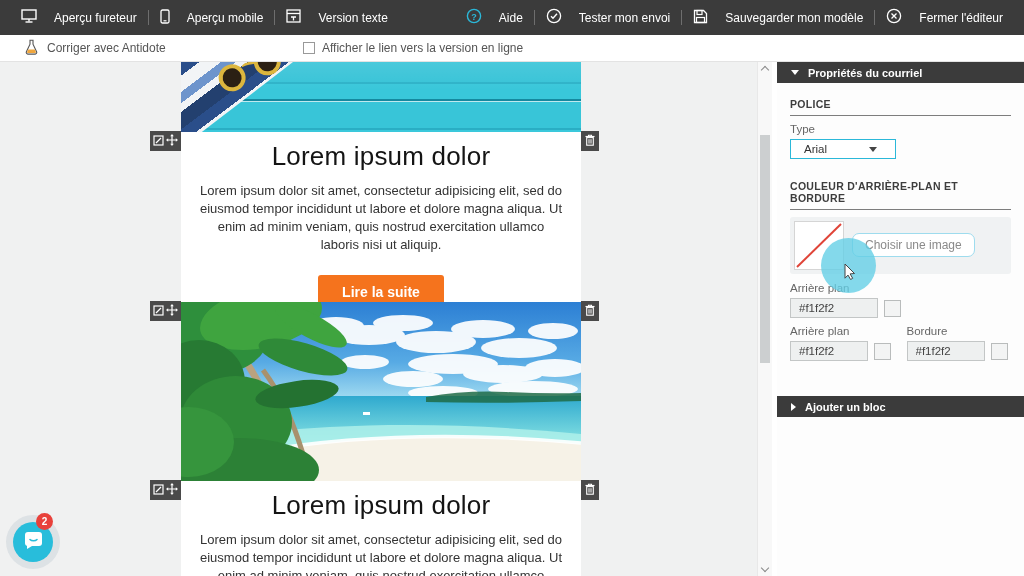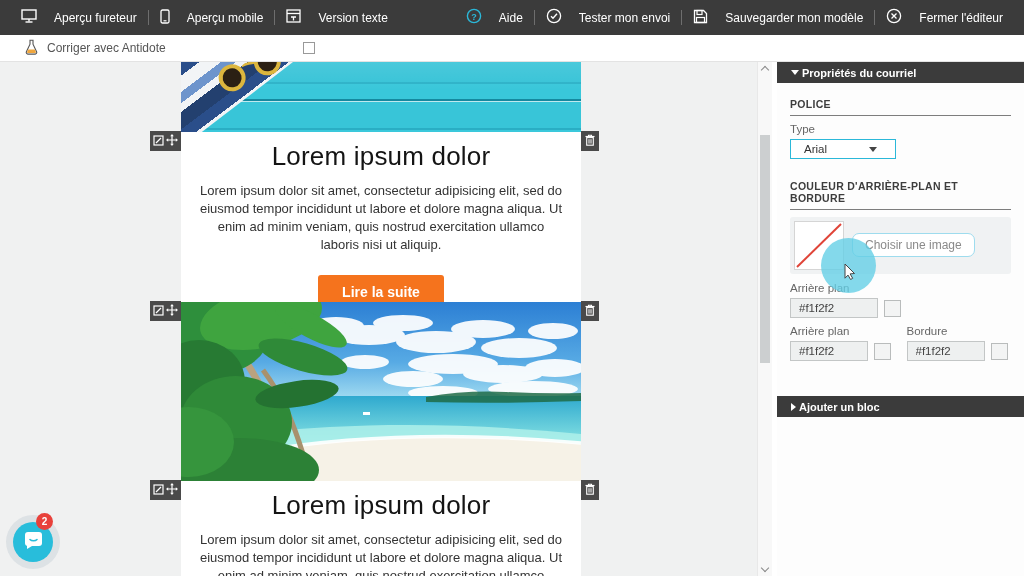--- a/index.html
+++ b/index.html
@@ -98,21 +98,21 @@
   }
   .sb-thumb { position:absolute; left:2px; right:2px; top:73px; height:228px; background:#cccfd0; }
   .sb-arr { position:absolute; left:4px; width:6px; height:6px; border:solid #8a8a8a; border-width:0 1.6px 1.6px 0; }
   .sb-up { top:5px; transform:rotate(-135deg); }
   .sb-down { bottom:5px; transform:rotate(45deg); }
 
   
   .panel { position:absolute; top:62px; right:0; width:247px; bottom:0; background:#fdfdfd; }
   .panel-header, .add-block {
     height:21px; background:#3b3b3b; color:#fff; font-size:11px; font-weight:bold;
-    display:flex; align-items:center; padding-left:14px; gap:3px; cursor:pointer;
+    display:flex; align-items:center; padding-left:14px; gap:9px; cursor:pointer;
   }
   .tri-down { width:0; height:0; border-left:4px solid transparent; border-right:4px solid transparent; border-top:5px solid #fff; }
   .tri-right { width:0; height:0; border-top:4px solid transparent; border-bottom:4px solid transparent; border-left:5px solid #fff; }
   .panel-body { padding:0 13px; position:relative; }
   .sec-head {
     margin-top:15px; font-size:10.5px; font-weight:bold; color:#3d3d3d;
     letter-spacing:.3px; padding-bottom:5px; border-bottom:1px solid #7d7d7d;
   }
   .lbl { margin-top:7px; font-size:11.5px; color:#666; }
   .select {
@@ -242,20 +242,21 @@
     <span>
       <svg width="13" height="16" viewBox="0 0 13 16">
           <path d="M5 1.2h3v4l3.6 7.6a1.6 1.6 0 0 1-1.4 2.3H2.8a1.6 1.6 0 0 1-1.4-2.3L5 5.2z" fill="#fff" stroke="#555" stroke-width="1.1"></path>
           <path d="M3.2 10.5h6.6l1 2.2a.9.9 0 0 1-.8 1.3H3a.9.9 0 0 1-.8-1.3z" fill="#f0a63c"></path>
         </svg>
     </span>
     <span>Corriger avec Antidote</span>
   </div>
   <div class="online-check">
     <span class="cb"></span>
+    <span>Afficher le lien vers la version en ligne</span>
   </div>
 </div>
 
 <div class="canvas">
   <div class="email">
 
     <div class="block-img1">
       <div class="towel"></div>
       <div class="sunglasses">
         <span class="lens l1"></span>

